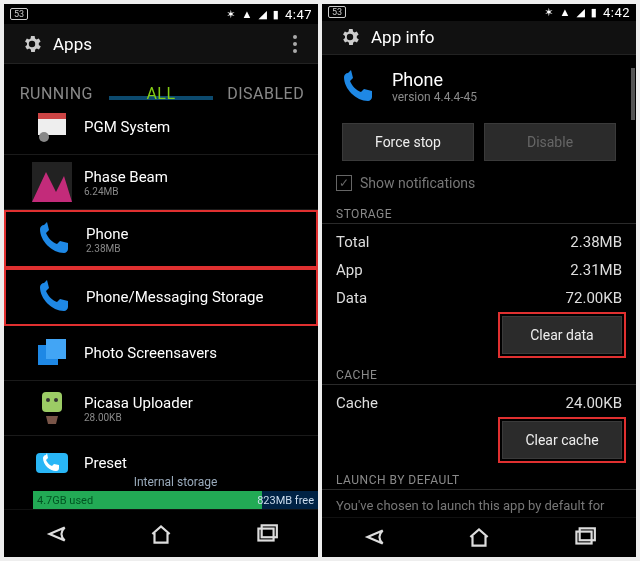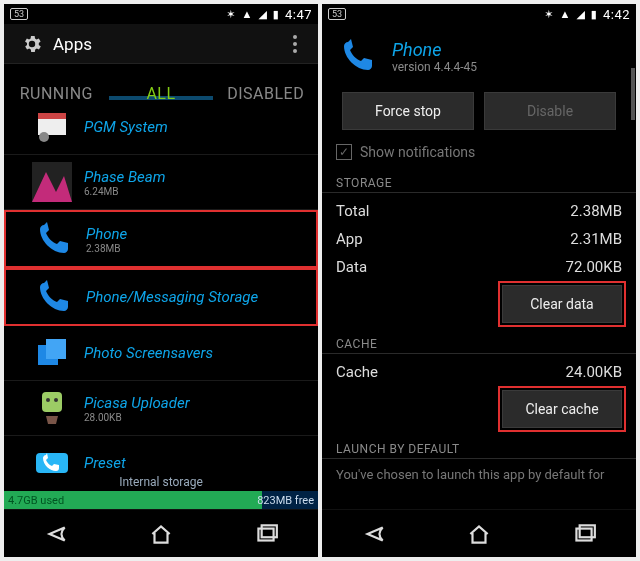--- a/index.html
+++ b/index.html
@@ -21,24 +21,24 @@
   .tabs { height:36px; display:flex; background:#000;}
   .tab { flex:1; text-align:center; font-size:16px; letter-spacing:.5px; color:#888; padding-top:20px; border-bottom:2px solid transparent;}
   .tab.active { color:#84cc16; border-bottom:4px solid #0c4a6e;}
   
   .list { flex:1; overflow:hidden; background:#000;}
   .row { display:flex; align-items:center; gap:12px; padding:7px 28px; border-bottom:1px solid #1a1a1a;}
   .row.hl { border:2px solid #e03030;}
   .ico { width:40px; height:40px; display:flex; align-items:center; justify-content:center; background:transparent; flex-shrink:0;}
   .ico svg{width:40px;height:40px;}
   .txts { display:flex; flex-direction:column;}
-  .name { font-size:15px; color:#0ea5e9;font-style:italic;}
+  .name { font-size:15px; color:#ffffff;}
   .sub { font-size:10px; color:#8a8a8a;}
   
-  .storage { position:absolute; bottom:48px; left:0; right:0; height:36px; background:#000; font-size:11px;}
+  .storage { position:absolute; bottom:48px; left:0; right:0; height:36px; background:#000; font-size:11px;padding-left:29px;}
   .storage .lbl{ text-align:center; color:#9ab; font-size:12px; padding:2px 0;}
   .storage .bar{ height:18px; background:#2a5; display:flex; align-items:center; justify-content:space-between; padding:0 4px; color:#002; font-size:11px;}
   .storage .bar .used{color:#052;}
   .storage .freebg{position:absolute; right:0; top:0; bottom:0; width:56px; background:#024;}
   .storage .free{position:relative; color:#cde;}
   
   .nav { height:48px; background:#000; display:flex; align-items:center; justify-content:space-around; border-top:1px solid #111;}
   .nav .nbtn{ width:60px; height:30px; display:flex; align-items:center; justify-content:center;}
   .nav svg{width:26px;height:26px;}
 
@@ -205,20 +205,28 @@
 <div class="phone">
   <div class="scroller"></div>
   <div class="status">
     <span class="batt-badge">53</span>
     <span class="ic">✶</span>
     <span class="ic">▲</span>
     <span class="ic">◢</span>
     <span class="ic">▮</span>
     <span class="clock">4:42</span>
   </div>
+  <div class="action">
+    <span class="gear">
+      <svg viewBox="0 0 24 24">
+          <path fill="#ccc" d="M19.4 13a7.5 7.5 0 000-2l2-1.6-2-3.4-2.4 1a7.4 7.4 0 00-1.7-1l-.4-2.6h-4l-.4 2.6a7.4 7.4 0 00-1.7 1l-2.4-1-2 3.4L6.6 11a7.5 7.5 0 000 2l-2 1.6 2 3.4 2.4-1a7.4 7.4 0 001.7 1l.4 2.6h4l.4-2.6a7.4 7.4 0 001.7-1l2.4 1 2-3.4zM12 15.5A3.5 3.5 0 1115.5 12 3.5 3.5 0 0112 15.5z"></path>
+        </svg>
+    </span>
+    <span class="action-title">App info</span>
+  </div>
   <div class="appinfo-head">
     <div class="ico">
         <svg viewBox="0 0 40 40">
           <path fill="#1e88e5" d="M10 6c-2 0-4 2-4 4 0 12 12 24 24 24 2 0 4-2 4-4v-6l-8-2-3 3c-5-2-9-6-11-11l3-3-2-8z"></path>
         </svg>
       </div>
     <div class="txts">
       <div class="name">Phone</div>
       <div class="sub">version 4.4.4-45</div>
     </div>

